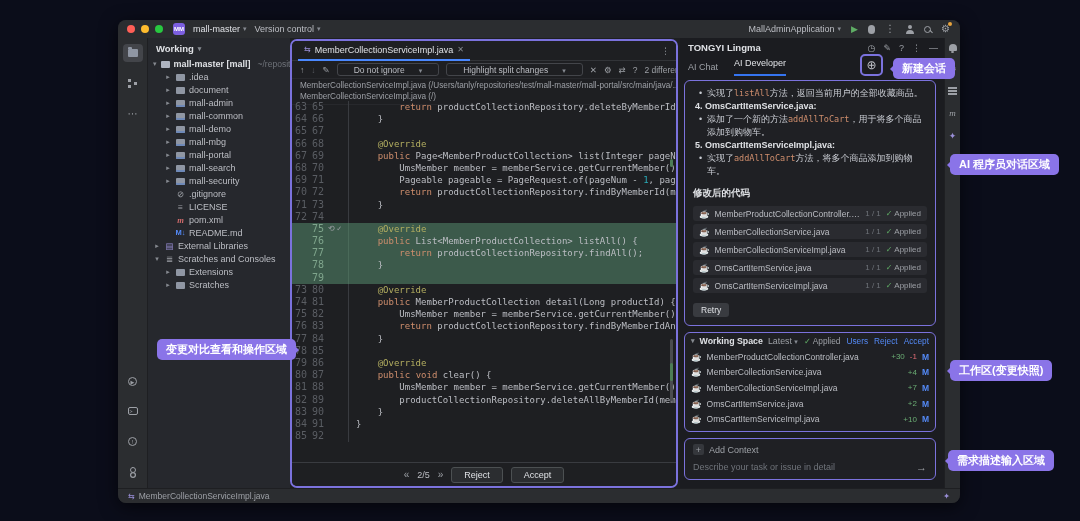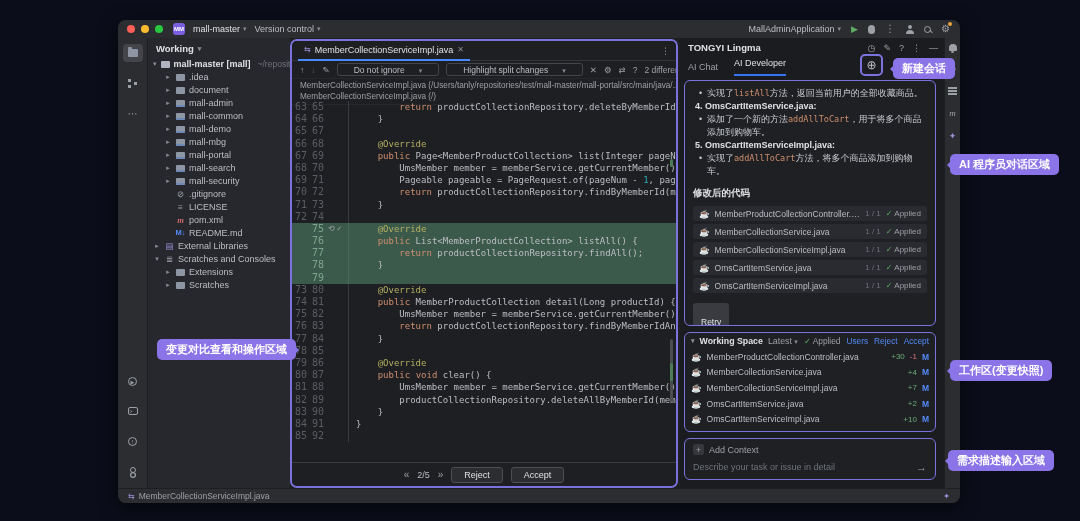--- a/index.html
+++ b/index.html
@@ -103,21 +103,21 @@
   .citem.b::before{content:'•';position:absolute;left:6px;color:#c8cbd2}
   .citem.n{color:#dfe1e5;font-weight:bold;padding-left:2px}
   .citem code{font-family:"DejaVu Sans Mono",monospace;color:#cf8e6d;font-size:8.5px}
   .cheading{font-size:9.5px;font-weight:bold;color:#dfe1e5;margin:9px 0 6px}
   .frow{display:flex;align-items:center;gap:5px;height:15px;background:#2a2b30;border-radius:3px;margin-bottom:3px;padding:0 6px;font-size:8.5px;color:#bcbec4}
   .frow .nm{flex:1;overflow:hidden;text-overflow:ellipsis;white-space:nowrap}
   .frow .cnt{color:#6f737a;font-size:8px}
   .frow .st{color:#9da0a6;font-size:8px;white-space:nowrap}
   .ckg{color:#5fad65}
   .cup{color:#c77b48;font-size:8.5px;flex:none}
-  .retry{display:inline-block;background:#393b40;border-radius:3px;padding:14px 8px;font-size:8.5px;color:#dfe1e5;margin-top:7px}
+  .retry{display:inline-block;background:#393b40;border-radius:3px;padding:2px 8px;font-size:8.5px;color:#dfe1e5;margin-top:7px}
 
   .wsbox{top:294px;height:100px}
   .wshead{display:flex;align-items:center;gap:5px;padding:3px 6px;font-size:8.8px;color:#dfe1e5;font-weight:bold}
   .wshead .lat{color:#9da0a6;font-weight:normal}
   .wshead .acts{margin-left:auto;display:flex;gap:6px;font-weight:normal;font-size:8.3px}
   .wshead .ap{color:#9da0a6}.lnk{color:#548af7}
   .wrow{display:flex;align-items:center;gap:5px;height:15.6px;padding:0 6px;font-size:8.5px;color:#bcbec4}
   .wrow .nm{flex:1;overflow:hidden;text-overflow:ellipsis;white-space:nowrap}
   .stat-a{color:#6aab73;font-size:8px}.stat-d{color:#e06c75;font-size:8px}
   .badge-m{color:#548af7;font-weight:bold;font-size:8.5px}

